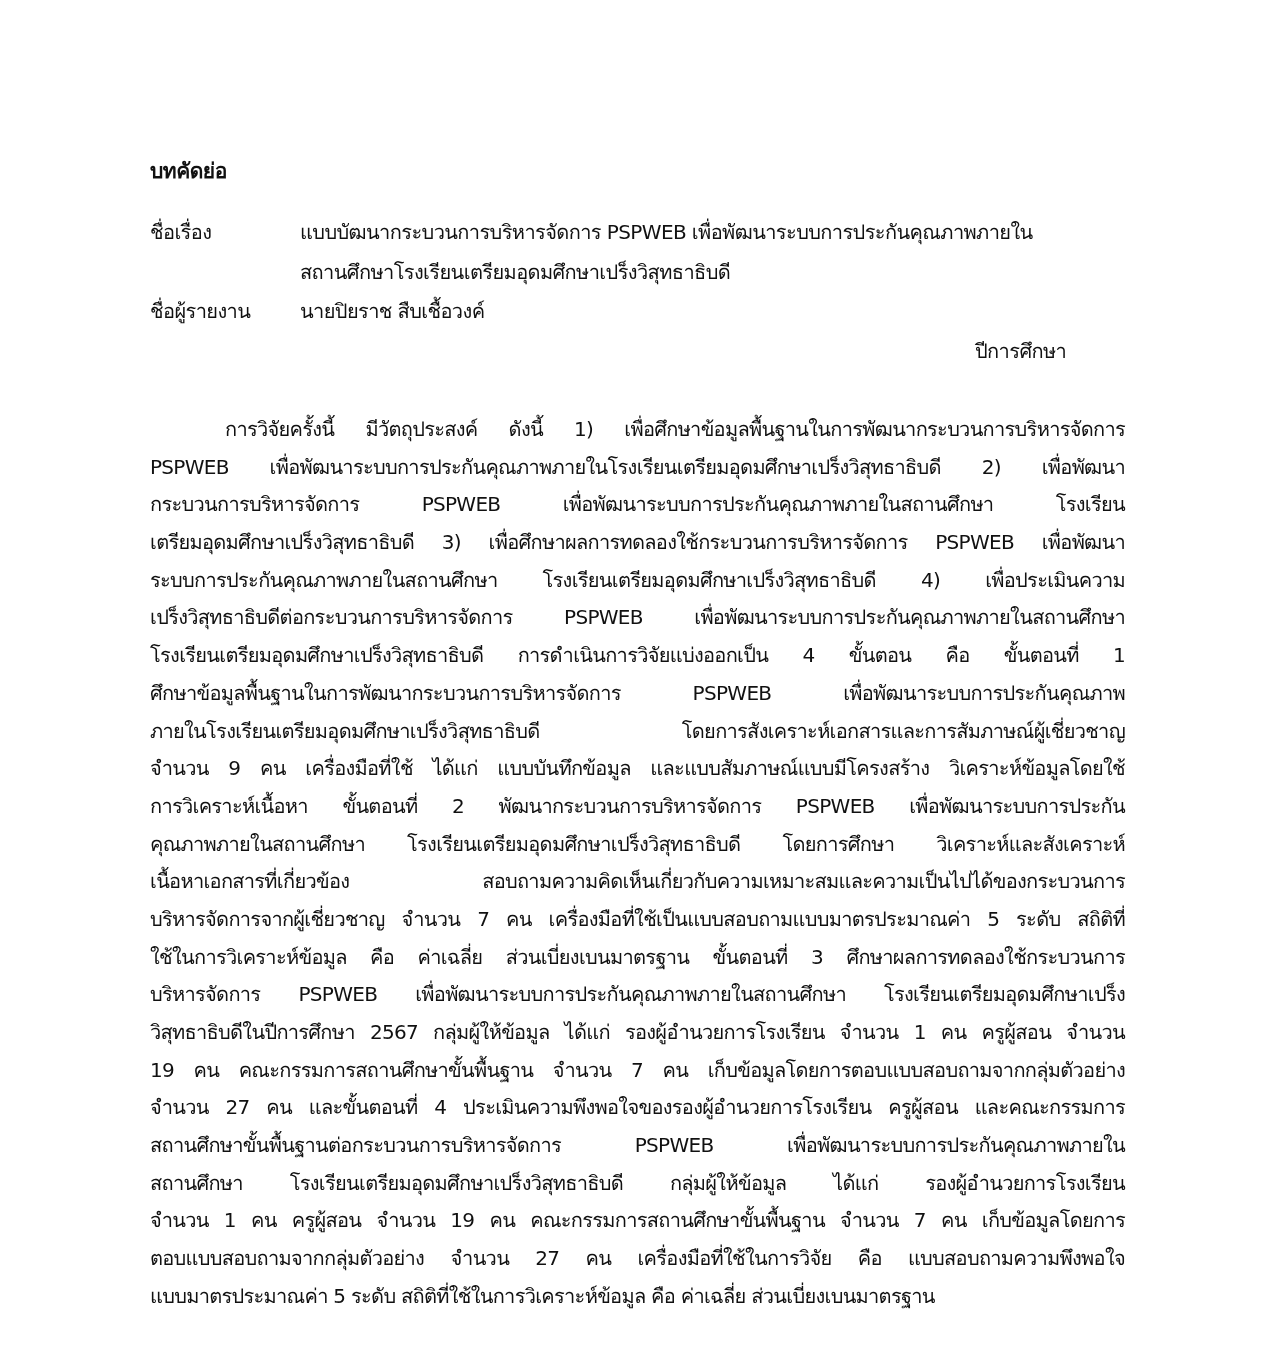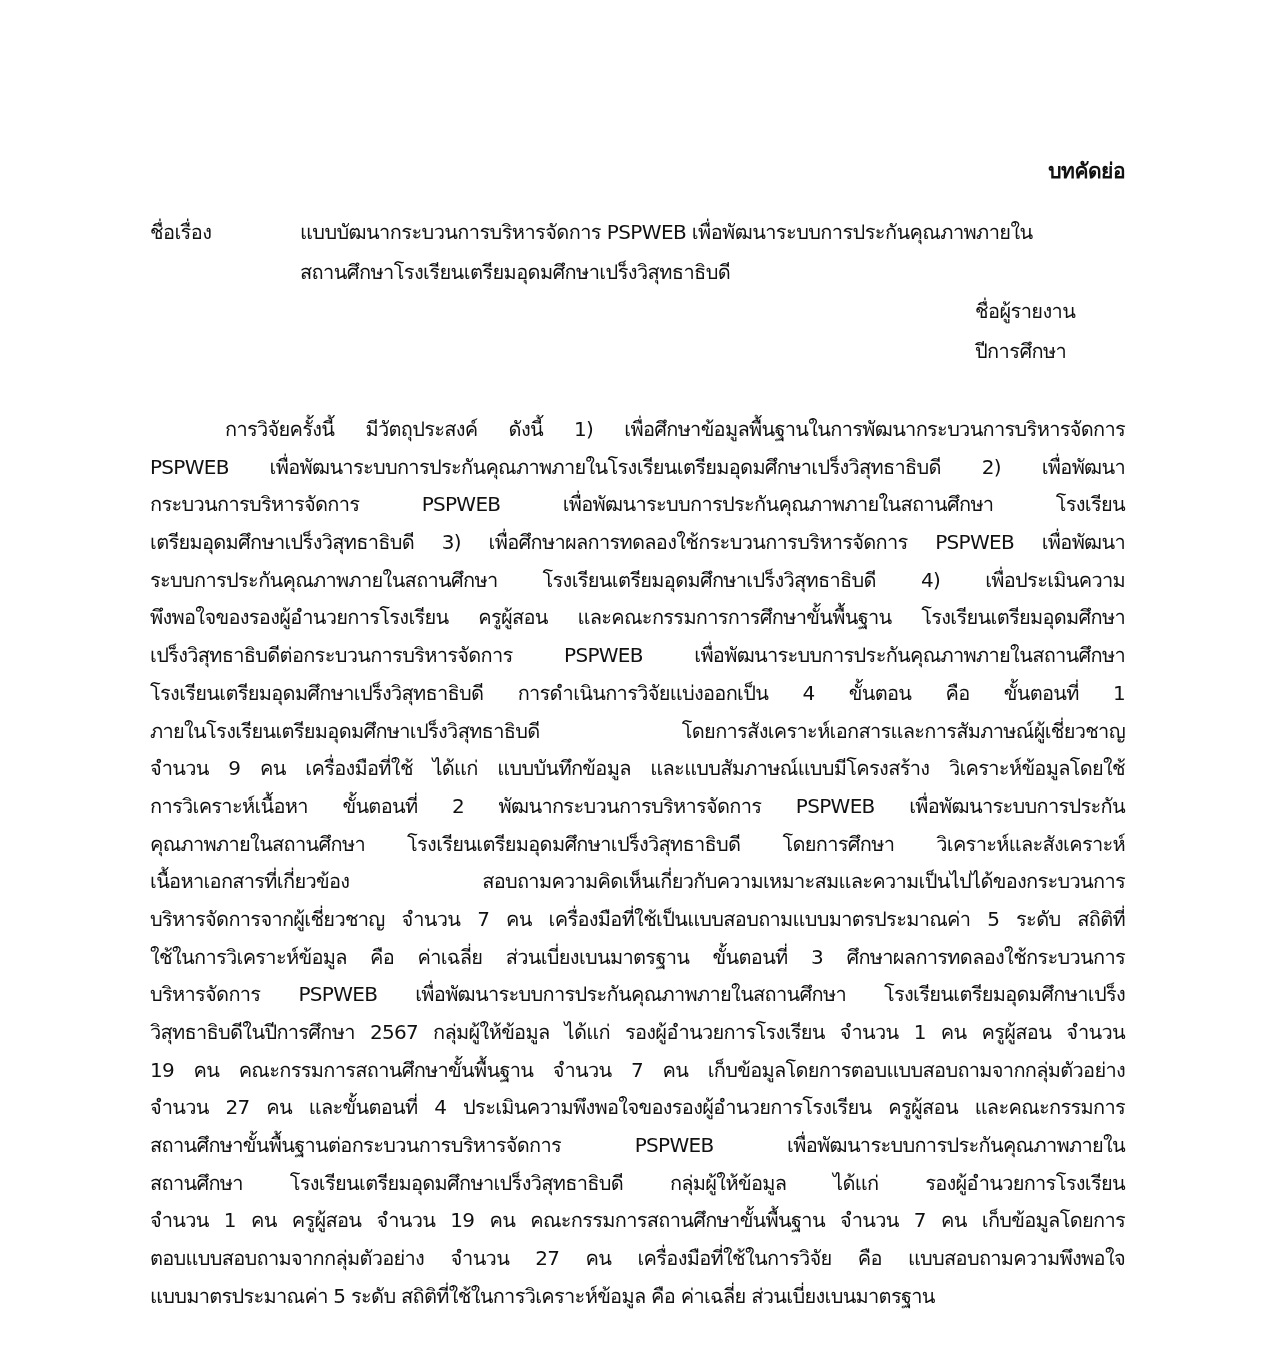--- a/index.html
+++ b/index.html
@@ -19,21 +19,21 @@
       position: absolute;
       left: 150px;
       top: 0;
       width: 975px;
     }
     .title {
       position: absolute;
       top: 156px;
       left: 0;
       width: 975px;
-      text-align: right;
+      text-align: left;
       font-weight: bold;
       font-size: 21px;
       line-height: 30px;
       letter-spacing: -0.5px;
     }
     .meta {
       position: absolute;
       left: 0;
       top: 213px;
       width: 975px;
@@ -86,35 +86,38 @@
   <div class="meta">
     <div class="meta-row">
       <div class="meta-label">ชื่อเรื่อง</div>
       <div class="meta-value">
         <div>แบบบัฒนากระบวนการบริหารจัดการ PSPWEB เพื่อพัฒนาระบบการประกันคุณภาพภายใน</div>
         <div>สถานศึกษาโรงเรียนเตรียมอุดมศึกษาเปร็งวิสุทธาธิบดี</div>
       </div>
     </div>
     <div class="meta-row">
       <div class="meta-label">ชื่อผู้รายงาน</div>
+      <div class="meta-value">
+        <div>นายปิยราช  สืบเชื้อวงค์</div>
+      </div>
     </div>
     <div class="meta-row">
       <div class="meta-label">ปีการศึกษา</div>
     </div>
   </div>
 
   <div class="abstract">
     <span class="line first">การวิจัยครั้งนี้ มีวัตถุประสงค์ ดังนี้ 1) เพื่อศึกษาข้อมูลพื้นฐานในการพัฒนากระบวนการบริหารจัดการ</span>
     <span class="line">PSPWEB เพื่อพัฒนาระบบการประกันคุณภาพภายในโรงเรียนเตรียมอุดมศึกษาเปร็งวิสุทธาธิบดี 2) เพื่อพัฒนา</span>
     <span class="line">กระบวนการบริหารจัดการ PSPWEB เพื่อพัฒนาระบบการประกันคุณภาพภายในสถานศึกษา โรงเรียน</span>
     <span class="line">เตรียมอุดมศึกษาเปร็งวิสุทธาธิบดี 3) เพื่อศึกษาผลการทดลองใช้กระบวนการบริหารจัดการ PSPWEB เพื่อพัฒนา</span>
     <span class="line">ระบบการประกันคุณภาพภายในสถานศึกษา โรงเรียนเตรียมอุดมศึกษาเปร็งวิสุทธาธิบดี 4) เพื่อประเมินความ</span>
-    <span class="line">พึงพอใจของรองผู้อำนวยการโรงเรียน ครูผู้สอน และคณะกรรมการการศึกษาขั้นพื้นฐาน โรงเรียนเตรียมอุดมศึกษา</span>
     <span class="line">เปร็งวิสุทธาธิบดีต่อกระบวนการบริหารจัดการ PSPWEB เพื่อพัฒนาระบบการประกันคุณภาพภายในสถานศึกษา</span>
     <span class="line">โรงเรียนเตรียมอุดมศึกษาเปร็งวิสุทธาธิบดี การดำเนินการวิจัยแบ่งออกเป็น 4 ขั้นตอน คือ ขั้นตอนที่ 1</span>
+    <span class="line">ศึกษาข้อมูลพื้นฐานในการพัฒนากระบวนการบริหารจัดการ PSPWEB เพื่อพัฒนาระบบการประกันคุณภาพ</span>
     <span class="line">ภายในโรงเรียนเตรียมอุดมศึกษาเปร็งวิสุทธาธิบดี โดยการสังเคราะห์เอกสารและการสัมภาษณ์ผู้เชี่ยวชาญ</span>
     <span class="line">จำนวน 9 คน เครื่องมือที่ใช้ ได้แก่ แบบบันทึกข้อมูล และแบบสัมภาษณ์แบบมีโครงสร้าง วิเคราะห์ข้อมูลโดยใช้</span>
     <span class="line">การวิเคราะห์เนื้อหา ขั้นตอนที่ 2 พัฒนากระบวนการบริหารจัดการ PSPWEB เพื่อพัฒนาระบบการประกัน</span>
     <span class="line">คุณภาพภายในสถานศึกษา โรงเรียนเตรียมอุดมศึกษาเปร็งวิสุทธาธิบดี โดยการศึกษา วิเคราะห์และสังเคราะห์</span>
     <span class="line">เนื้อหาเอกสารที่เกี่ยวข้อง สอบถามความคิดเห็นเกี่ยวกับความเหมาะสมและความเป็นไปได้ของกระบวนการ</span>
     <span class="line">บริหารจัดการจากผู้เชี่ยวชาญ จำนวน 7 คน เครื่องมือที่ใช้เป็นแบบสอบถามแบบมาตรประมาณค่า 5 ระดับ สถิติที่</span>
     <span class="line">ใช้ในการวิเคราะห์ข้อมูล คือ ค่าเฉลี่ย ส่วนเบี่ยงเบนมาตรฐาน ขั้นตอนที่ 3 ศึกษาผลการทดลองใช้กระบวนการ</span>
     <span class="line">บริหารจัดการ PSPWEB เพื่อพัฒนาระบบการประกันคุณภาพภายในสถานศึกษา โรงเรียนเตรียมอุดมศึกษาเปร็ง</span>
     <span class="line">วิสุทธาธิบดีในปีการศึกษา 2567 กลุ่มผู้ให้ข้อมูล ได้แก่ รองผู้อำนวยการโรงเรียน จำนวน 1 คน ครูผู้สอน จำนวน</span>
     <span class="line">19 คน คณะกรรมการสถานศึกษาขั้นพื้นฐาน จำนวน 7 คน เก็บข้อมูลโดยการตอบแบบสอบถามจากกลุ่มตัวอย่าง</span>

